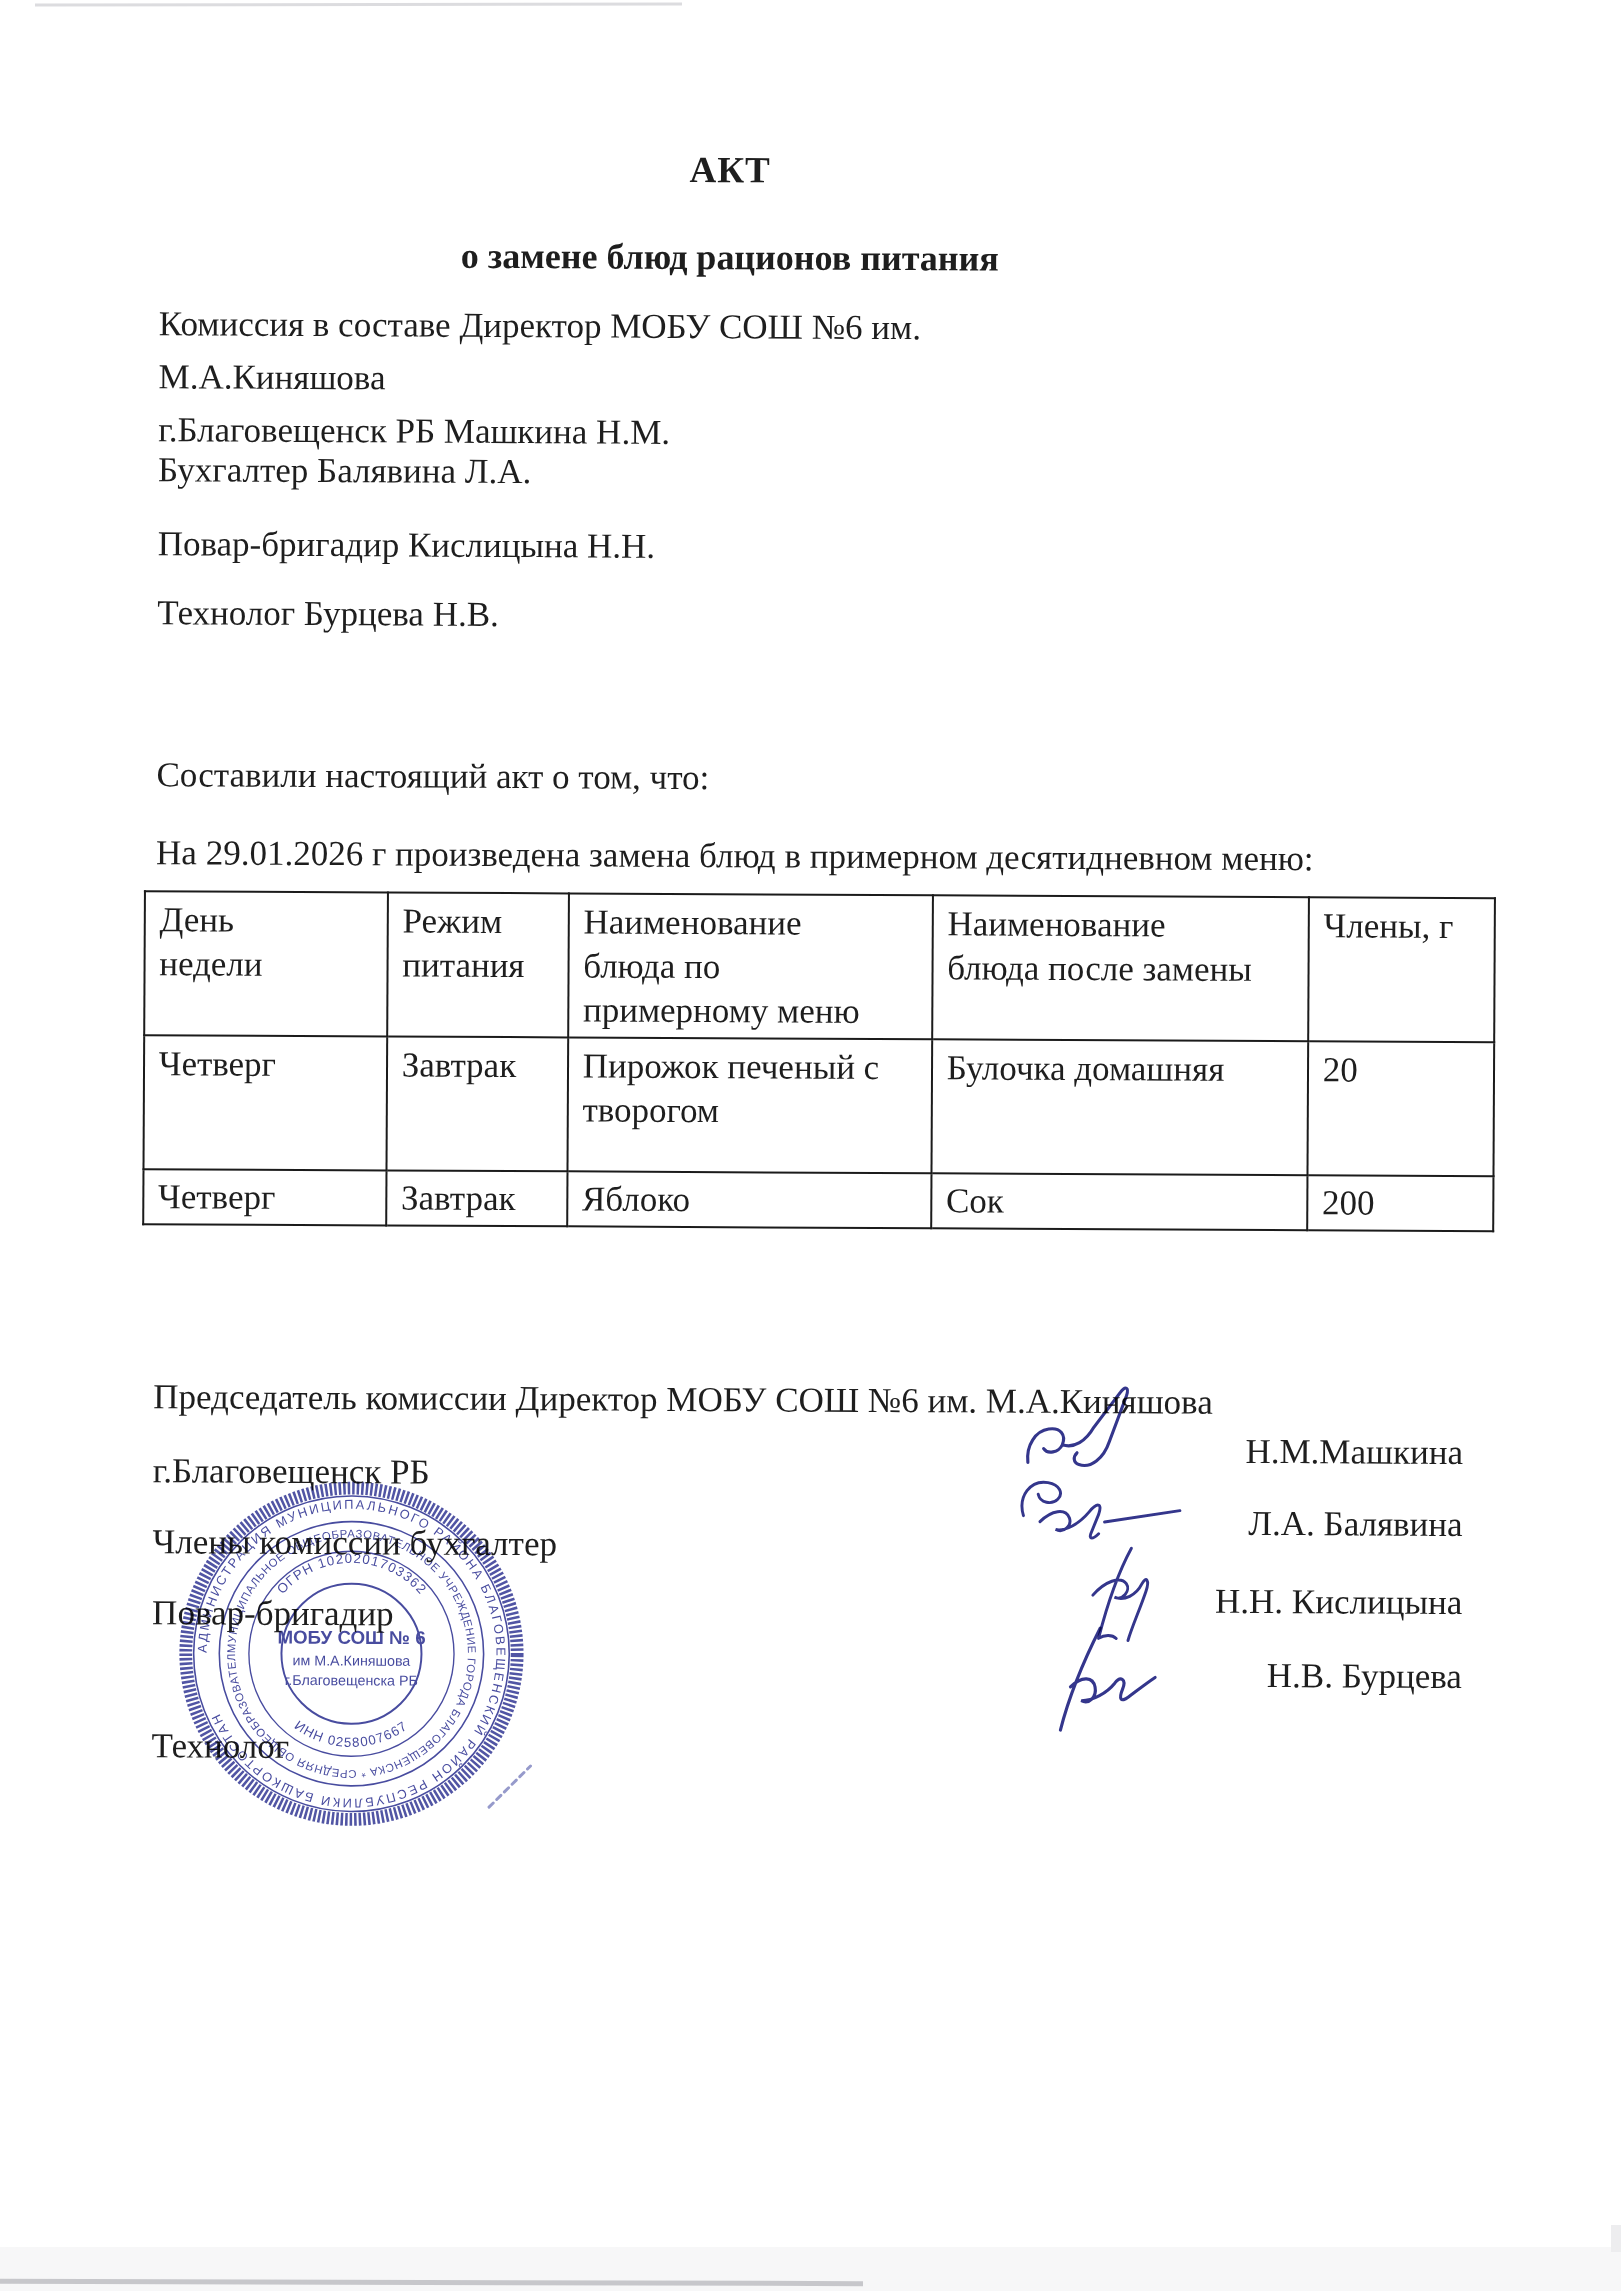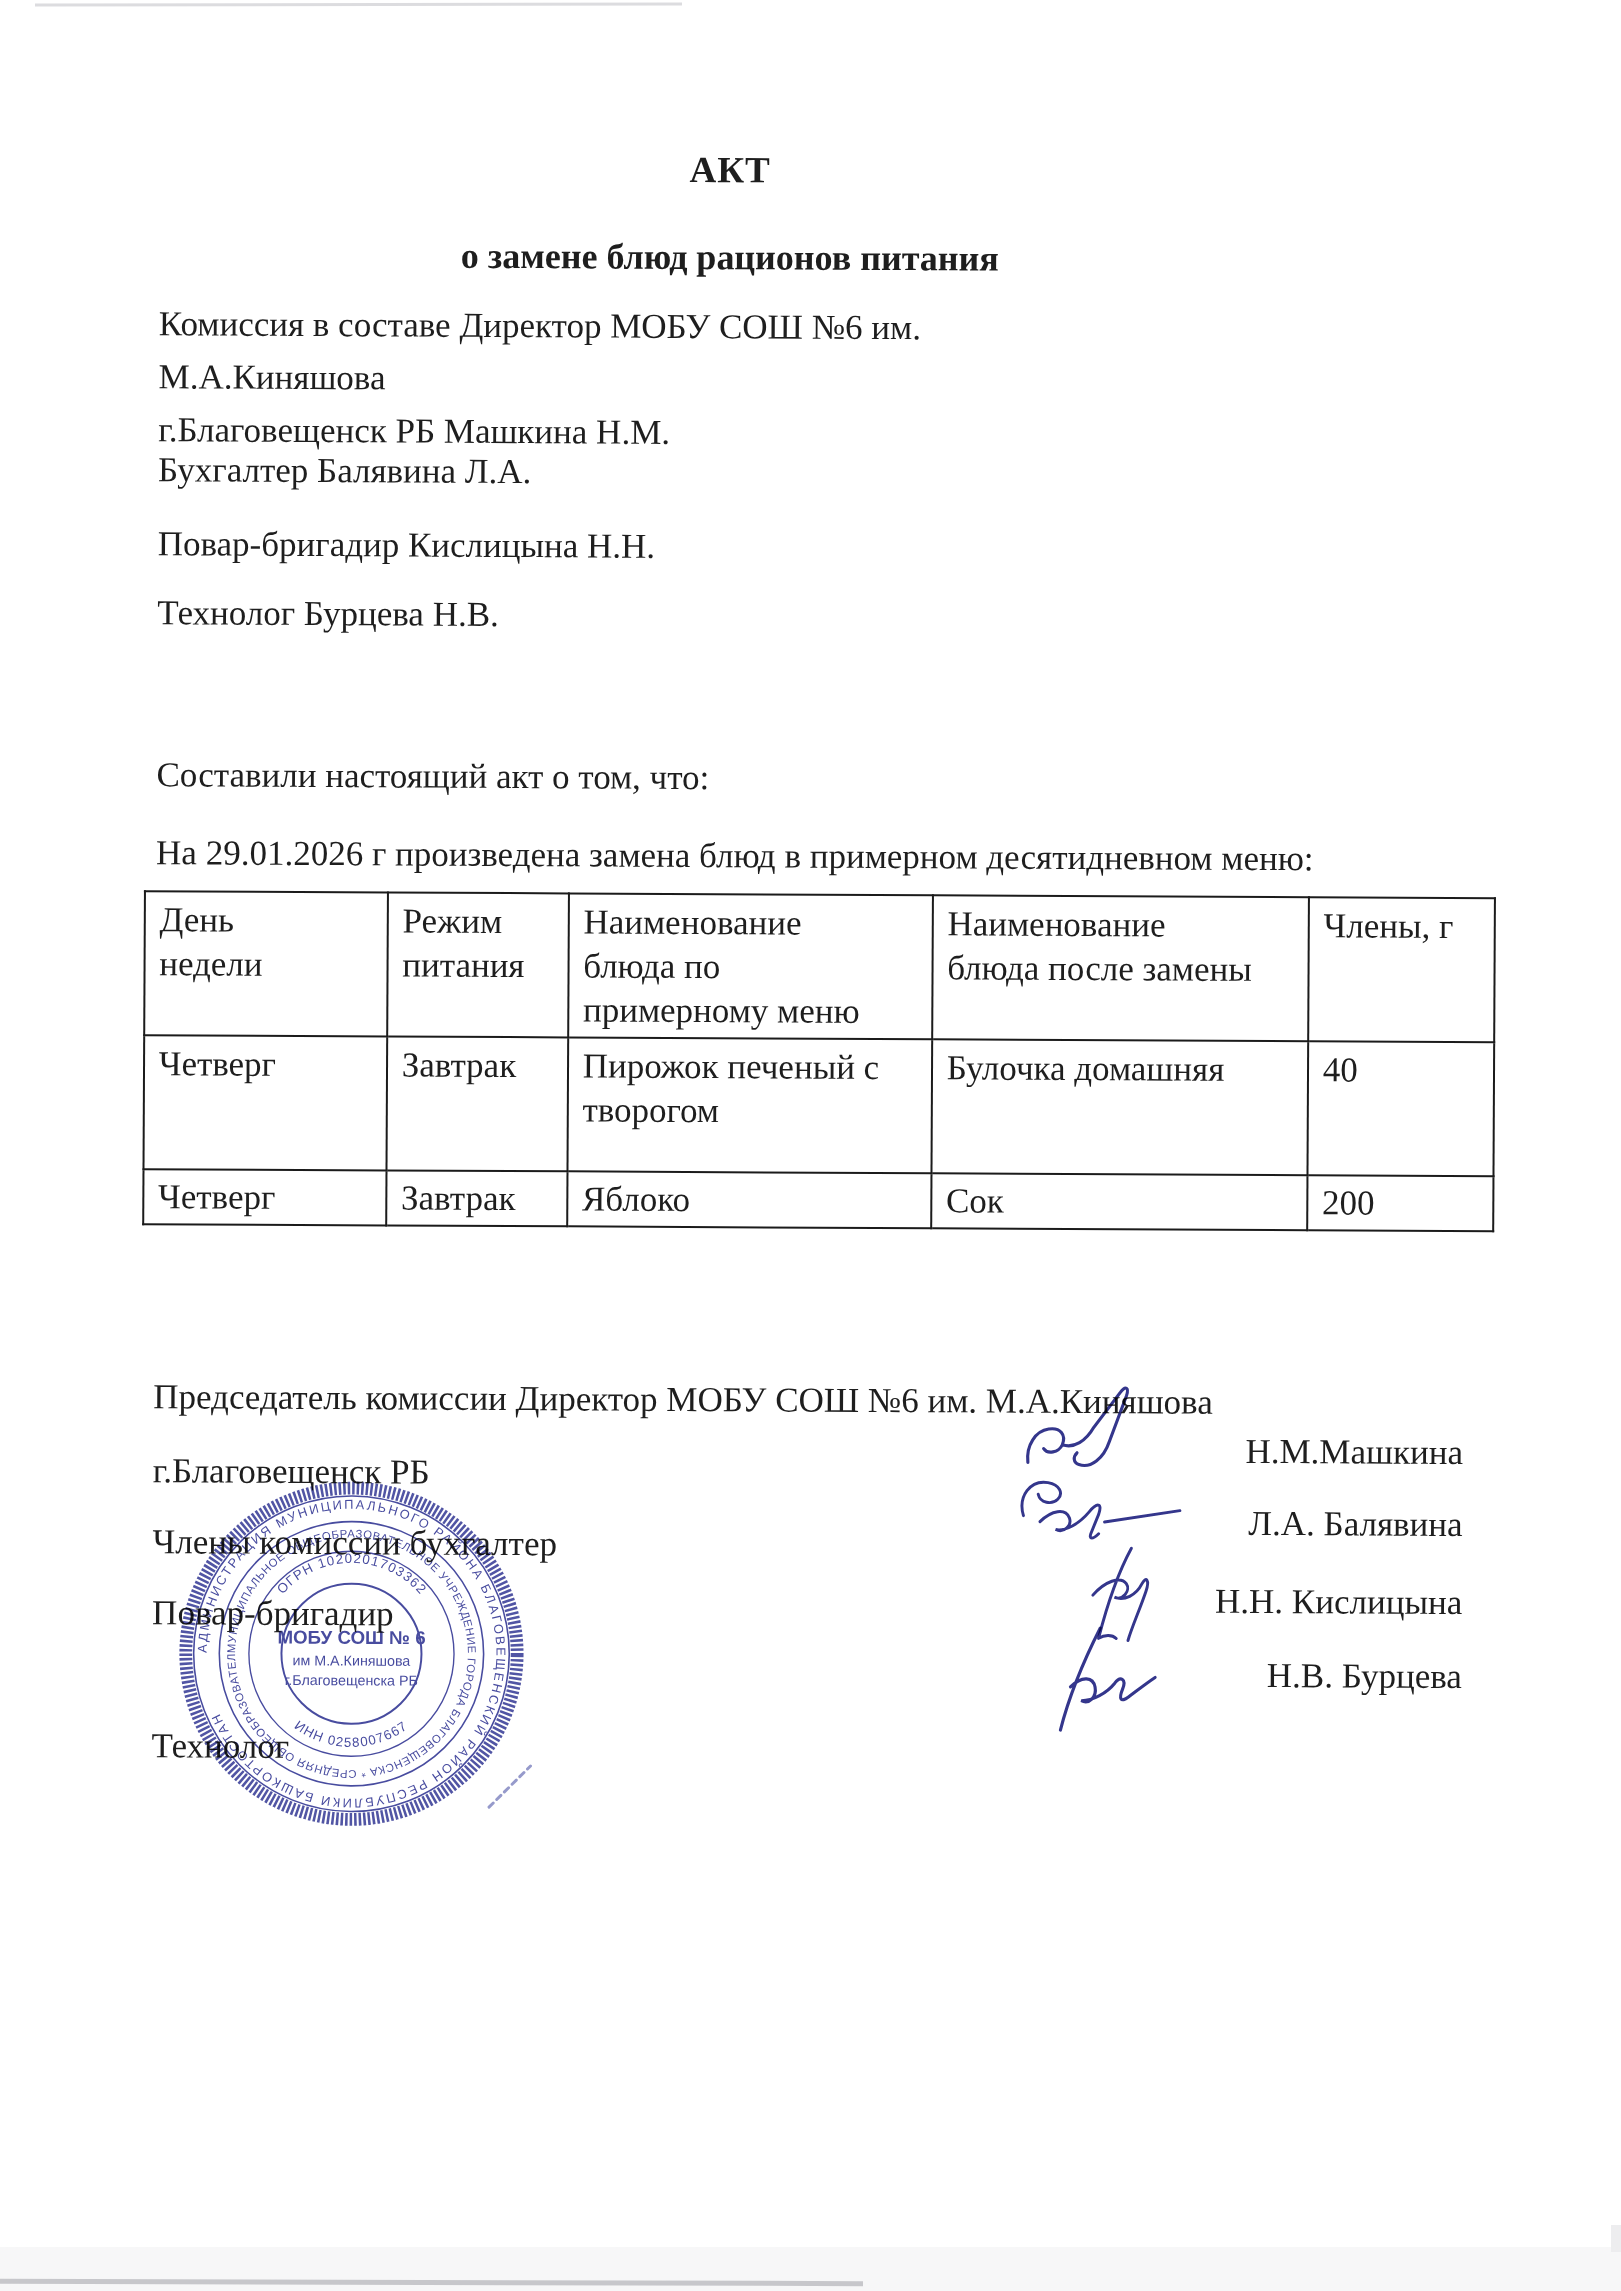--- a/index.html
+++ b/index.html
@@ -105,21 +105,21 @@
           <td>Наименование
 блюда после замены</td>
           <td>Члены, г</td>
         </tr>
         <tr class="r1">
           <td>Четверг</td>
           <td>Завтрак</td>
           <td>Пирожок печеный с
 творогом</td>
           <td>Булочка домашняя</td>
-          <td>40</td>
+          <td>20</td>
         </tr>
         <tr class="r2">
           <td>Четверг</td>
           <td>Завтрак</td>
           <td>Яблоко</td>
           <td>Сок</td>
           <td>200</td>
         </tr>
       </tbody>
     </table>

